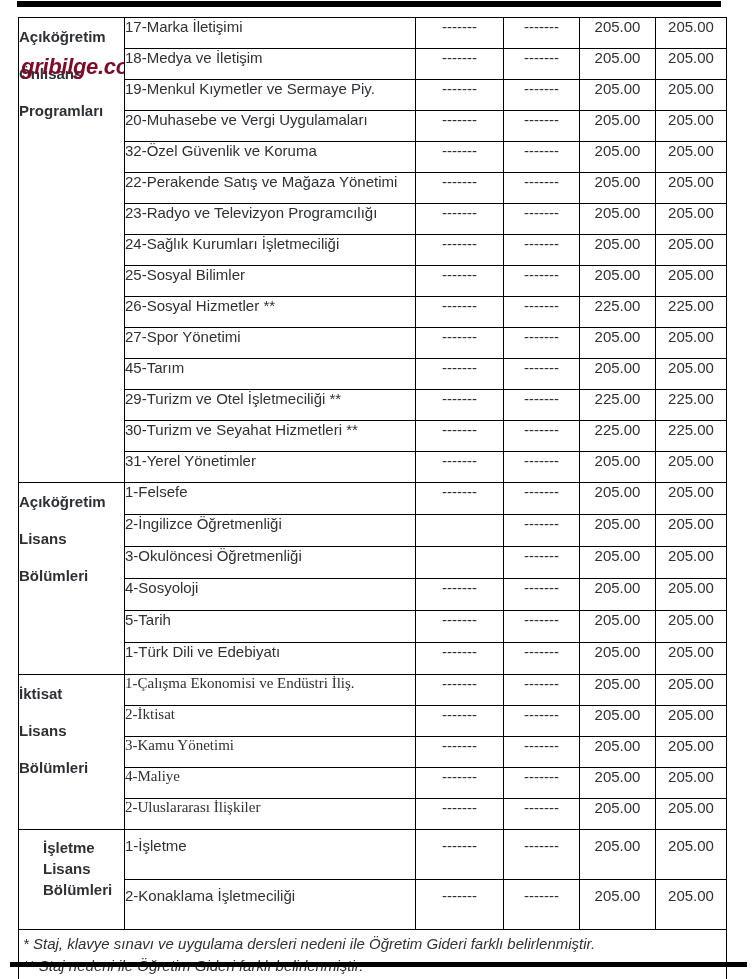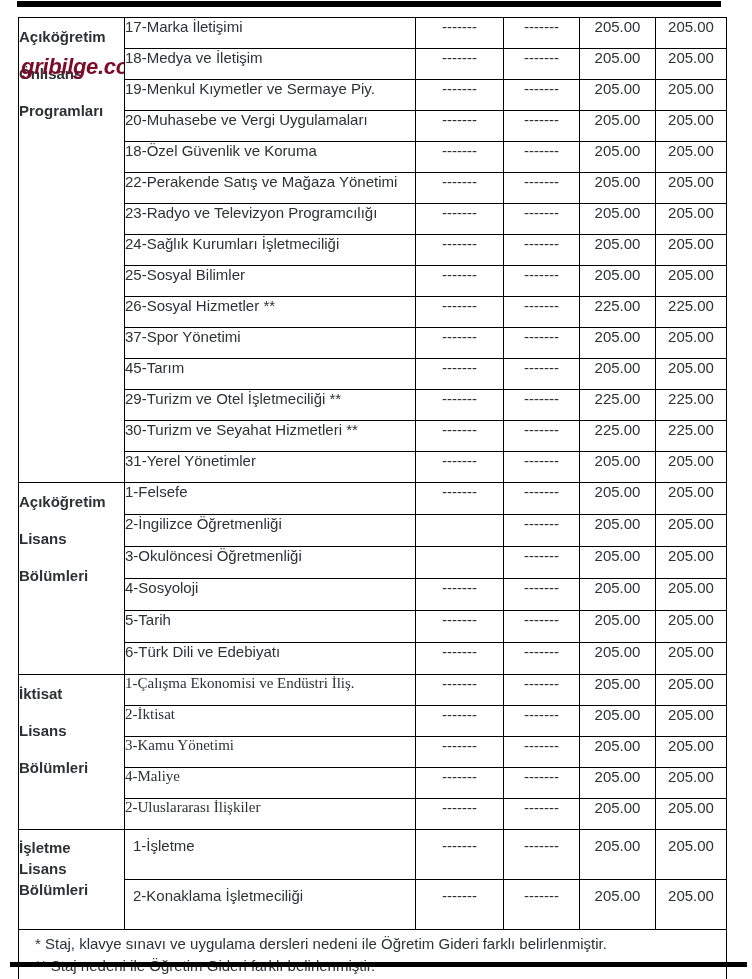--- a/index.html
+++ b/index.html
@@ -47,53 +47,53 @@
   }
   .val-cell {
     text-align: center;
     padding-top: 4px;
     white-space: nowrap;
   }
   
   tr.sec-0 .program-cell { height: 30px; }
   tr.sec-1 .program-cell { height: 31px; }
   tr.sec-2 .program-cell { height: 30px; font-family: Liberation Serif, serif; }
-  tr.sec-3 .program-cell { height: 42px; padding-left: 8px; }
+  tr.sec-3 .program-cell { height: 42px; }
   tr.sec-3 .program-cell, tr.sec-3 .val-cell { padding-top: 7px; }
 
   .label-cell {
     position: relative;
     vertical-align: middle;
     font-weight: bold;
     font-size: 15.5px;
     color: #1b1b1b;
     padding: 0 2px 0 8px;
   }
   .label-lines div { line-height: 37px; }
   tr.sec-3 .label-cell { vertical-align: top; padding-top: 7px; }
-  tr.sec-3 .label-lines div { line-height: 21px; }
+  tr.sec-3 .label-lines div { line-height: 21px; margin-left: 24px; }
 
   .watermark {
     position: absolute;
     top: 36px; left: 2px;
     width: 102px;
     font-weight: bold;
     font-style: italic;
     font-size: 22px;
     letter-spacing: -0.3px;
     white-space: nowrap;
   }
 
   .footnote-cell {
     height: 72px;
     vertical-align: middle;
     padding-left: 9px;
     font-size: 15px;
   }
-  .footnote-line { margin: 5px 16px; }
+  .footnote-line { margin: 5px 4px; font-style: italic; }
 </style>
 </head>
 <body>
 
 <div class="page">
   <div class="rule-top"></div>
 
   <table class="fee-table">
     <colgroup>
       <col style="width:106px">
@@ -134,21 +134,21 @@
           <td class="val-cell">205.00</td>
         </tr>
         <tr class="sec-0">
           <td class="program-cell">20-Muhasebe ve Vergi Uygulamaları</td>
           <td class="val-cell">-------</td>
           <td class="val-cell">-------</td>
           <td class="val-cell">205.00</td>
           <td class="val-cell">205.00</td>
         </tr>
         <tr class="sec-0">
-          <td class="program-cell">18-Özel Güvenlik ve Koruma</td>
+          <td class="program-cell">32-Özel Güvenlik ve Koruma</td>
           <td class="val-cell">-------</td>
           <td class="val-cell">-------</td>
           <td class="val-cell">205.00</td>
           <td class="val-cell">205.00</td>
         </tr>
         <tr class="sec-0">
           <td class="program-cell">22-Perakende Satış ve Mağaza Yönetimi</td>
           <td class="val-cell">-------</td>
           <td class="val-cell">-------</td>
           <td class="val-cell">205.00</td>
@@ -176,21 +176,21 @@
           <td class="val-cell">205.00</td>
         </tr>
         <tr class="sec-0">
           <td class="program-cell">26-Sosyal Hizmetler **</td>
           <td class="val-cell">-------</td>
           <td class="val-cell">-------</td>
           <td class="val-cell">225.00</td>
           <td class="val-cell">225.00</td>
         </tr>
         <tr class="sec-0">
-          <td class="program-cell">37-Spor Yönetimi</td>
+          <td class="program-cell">27-Spor Yönetimi</td>
           <td class="val-cell">-------</td>
           <td class="val-cell">-------</td>
           <td class="val-cell">205.00</td>
           <td class="val-cell">205.00</td>
         </tr>
         <tr class="sec-0">
           <td class="program-cell">45-Tarım</td>
           <td class="val-cell">-------</td>
           <td class="val-cell">-------</td>
           <td class="val-cell">205.00</td>
@@ -253,21 +253,21 @@
           <td class="val-cell">205.00</td>
         </tr>
         <tr class="sec-1">
           <td class="program-cell">5-Tarih</td>
           <td class="val-cell">-------</td>
           <td class="val-cell">-------</td>
           <td class="val-cell">205.00</td>
           <td class="val-cell">205.00</td>
         </tr>
         <tr class="sec-1">
-          <td class="program-cell">6-Türk Dili ve Edebiyatı</td>
+          <td class="program-cell">1-Türk Dili ve Edebiyatı</td>
           <td class="val-cell">-------</td>
           <td class="val-cell">-------</td>
           <td class="val-cell">205.00</td>
           <td class="val-cell">205.00</td>
         </tr>
         <tr class="sec-2">
           <td rowspan="5" class="label-cell">
             <div class="label-lines">
               <div>İktisat</div>
               <div>Lisans</div>

